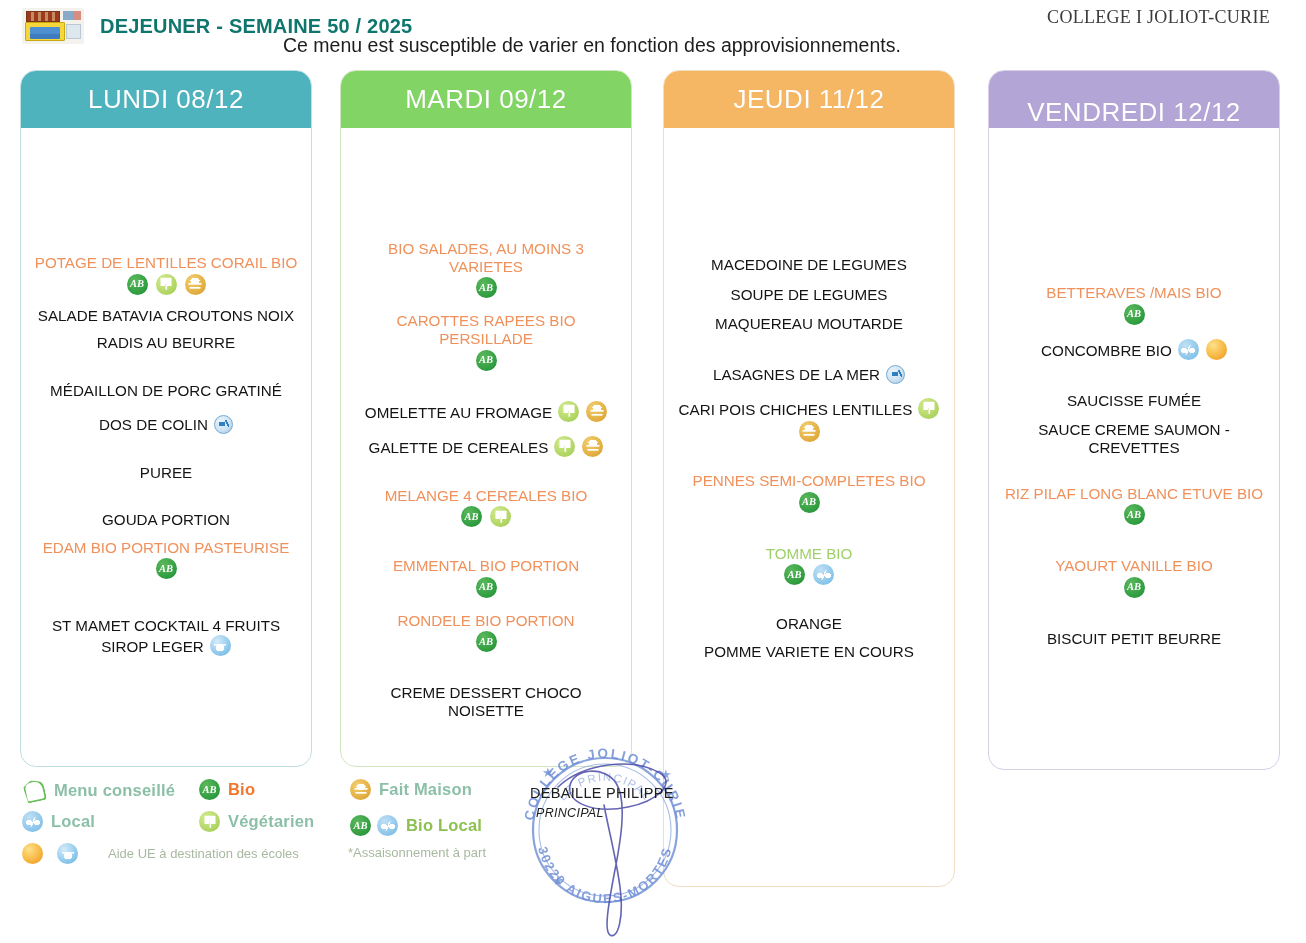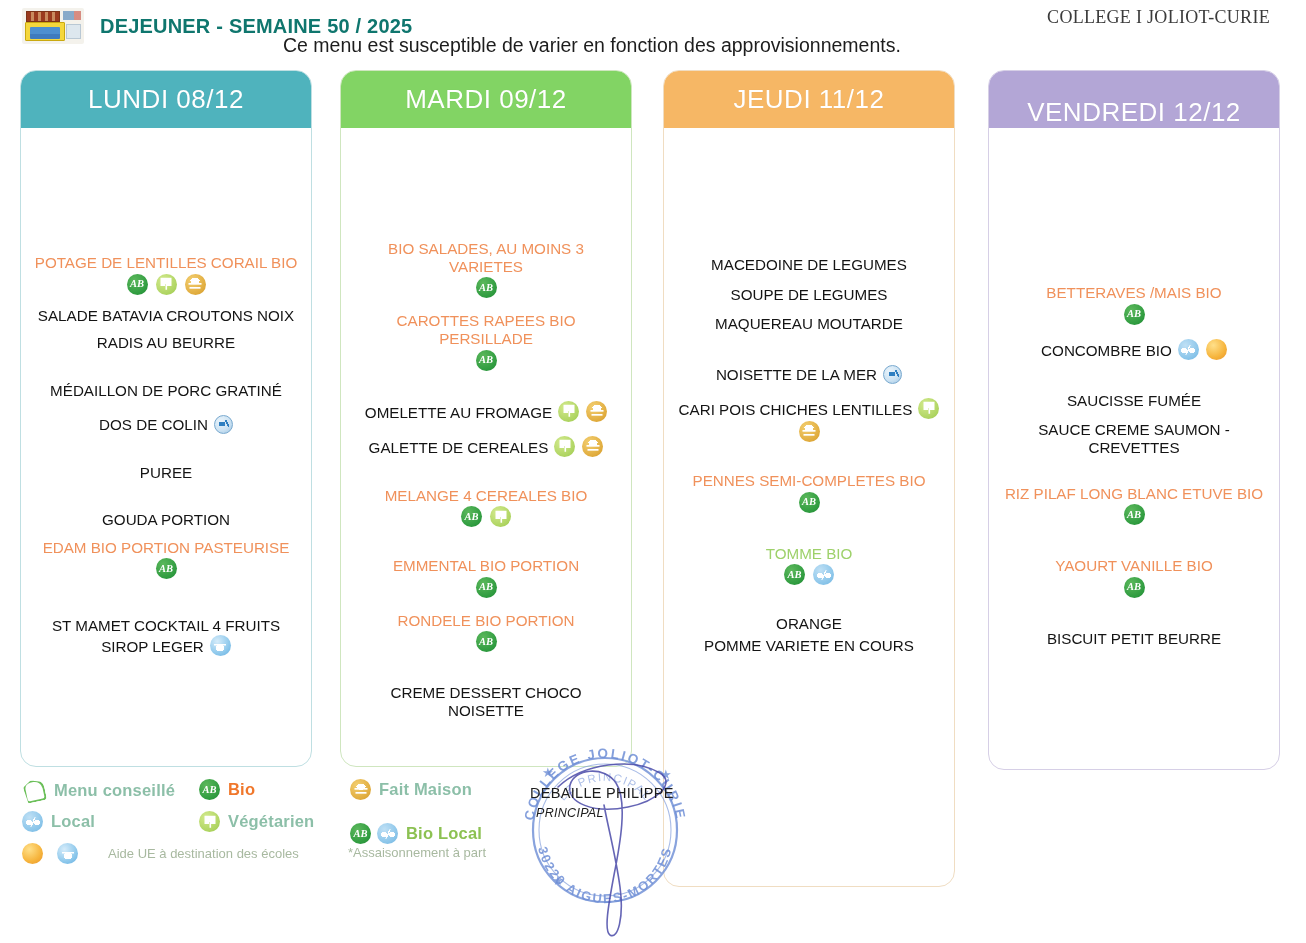--- a/index.html
+++ b/index.html
@@ -457,21 +457,21 @@
             </div>
             <div style="margin-top: 12px;">
               <div class="dish"><span class="dish-text">SOUPE DE LEGUMES</span></div>
             </div>
             <div style="margin-top: 12px;">
               <div class="dish"><span class="dish-text">MAQUEREAU MOUTARDE</span></div>
             </div>
           </div>
           <div class="course" style="margin-top: 32px;">
             <div>
-              <div class="dish"><span class="dish-text">NOISETTE DE LA MER</span><span class="inline-icons">
+              <div class="dish"><span class="dish-text">LASAGNES DE LA MER</span><span class="inline-icons">
                   <span class="ico ico-msc"></span>
                 </span></div>
             </div>
             <div style="margin-top: 14px;">
               <div class="dish"><span class="dish-text">CARI POIS CHICHES LENTILLES</span><span class="inline-icons">
                   <span class="ico ico-veg"></span>
                 </span></div>
               <div class="icon-row">
                 <span class="ico ico-maison"></span>
               </div>
@@ -491,21 +491,21 @@
               <div class="icon-row">
                 <span class="ico ico-bio"></span>
                 <span class="ico ico-local"></span>
               </div>
             </div>
           </div>
           <div class="course" style="margin-top: 30px;">
             <div>
               <div class="dish"><span class="dish-text">ORANGE</span></div>
             </div>
-            <div style="margin-top: 4px;">
+            <div style="margin-top: 10px;">
               <div class="dish"><span class="dish-text">POMME VARIETE EN COURS</span></div>
             </div>
           </div>
         </div>
       </div>
       <div class="day-card c3">
         <div class="day-head" style="background: rgb(179, 166, 214); align-items: flex-end;">
           <div class="day-head-label">VENDREDI 12/12</div>
         </div>
         <div class="day-body" style="padding-top: 156px;">
@@ -586,21 +586,21 @@
       </div>
     </div>
 
     <div class="lg-row" style="left:199px; top:36px;">
       <div class="lg-item">
         <span class="ico ico-veg"></span>
         <span class="lg-label teal">Végétarien</span>
       </div>
     </div>
 
-    <div class="lg-row" style="left:350px; top:48px;">
+    <div class="lg-row" style="left:350px; top:40px;">
       <div class="lg-item">
         <span class="ico ico-bio"></span>
         <span class="ico ico-local" style="margin-left:-2px;"></span>
         <span class="lg-label green">Bio Local</span>
       </div>
     </div>
 
     <div class="lg-row" style="left:22px; top:68px;">
       <div class="lg-item">
         <span class="ico ico-ue-fruit"></span>

